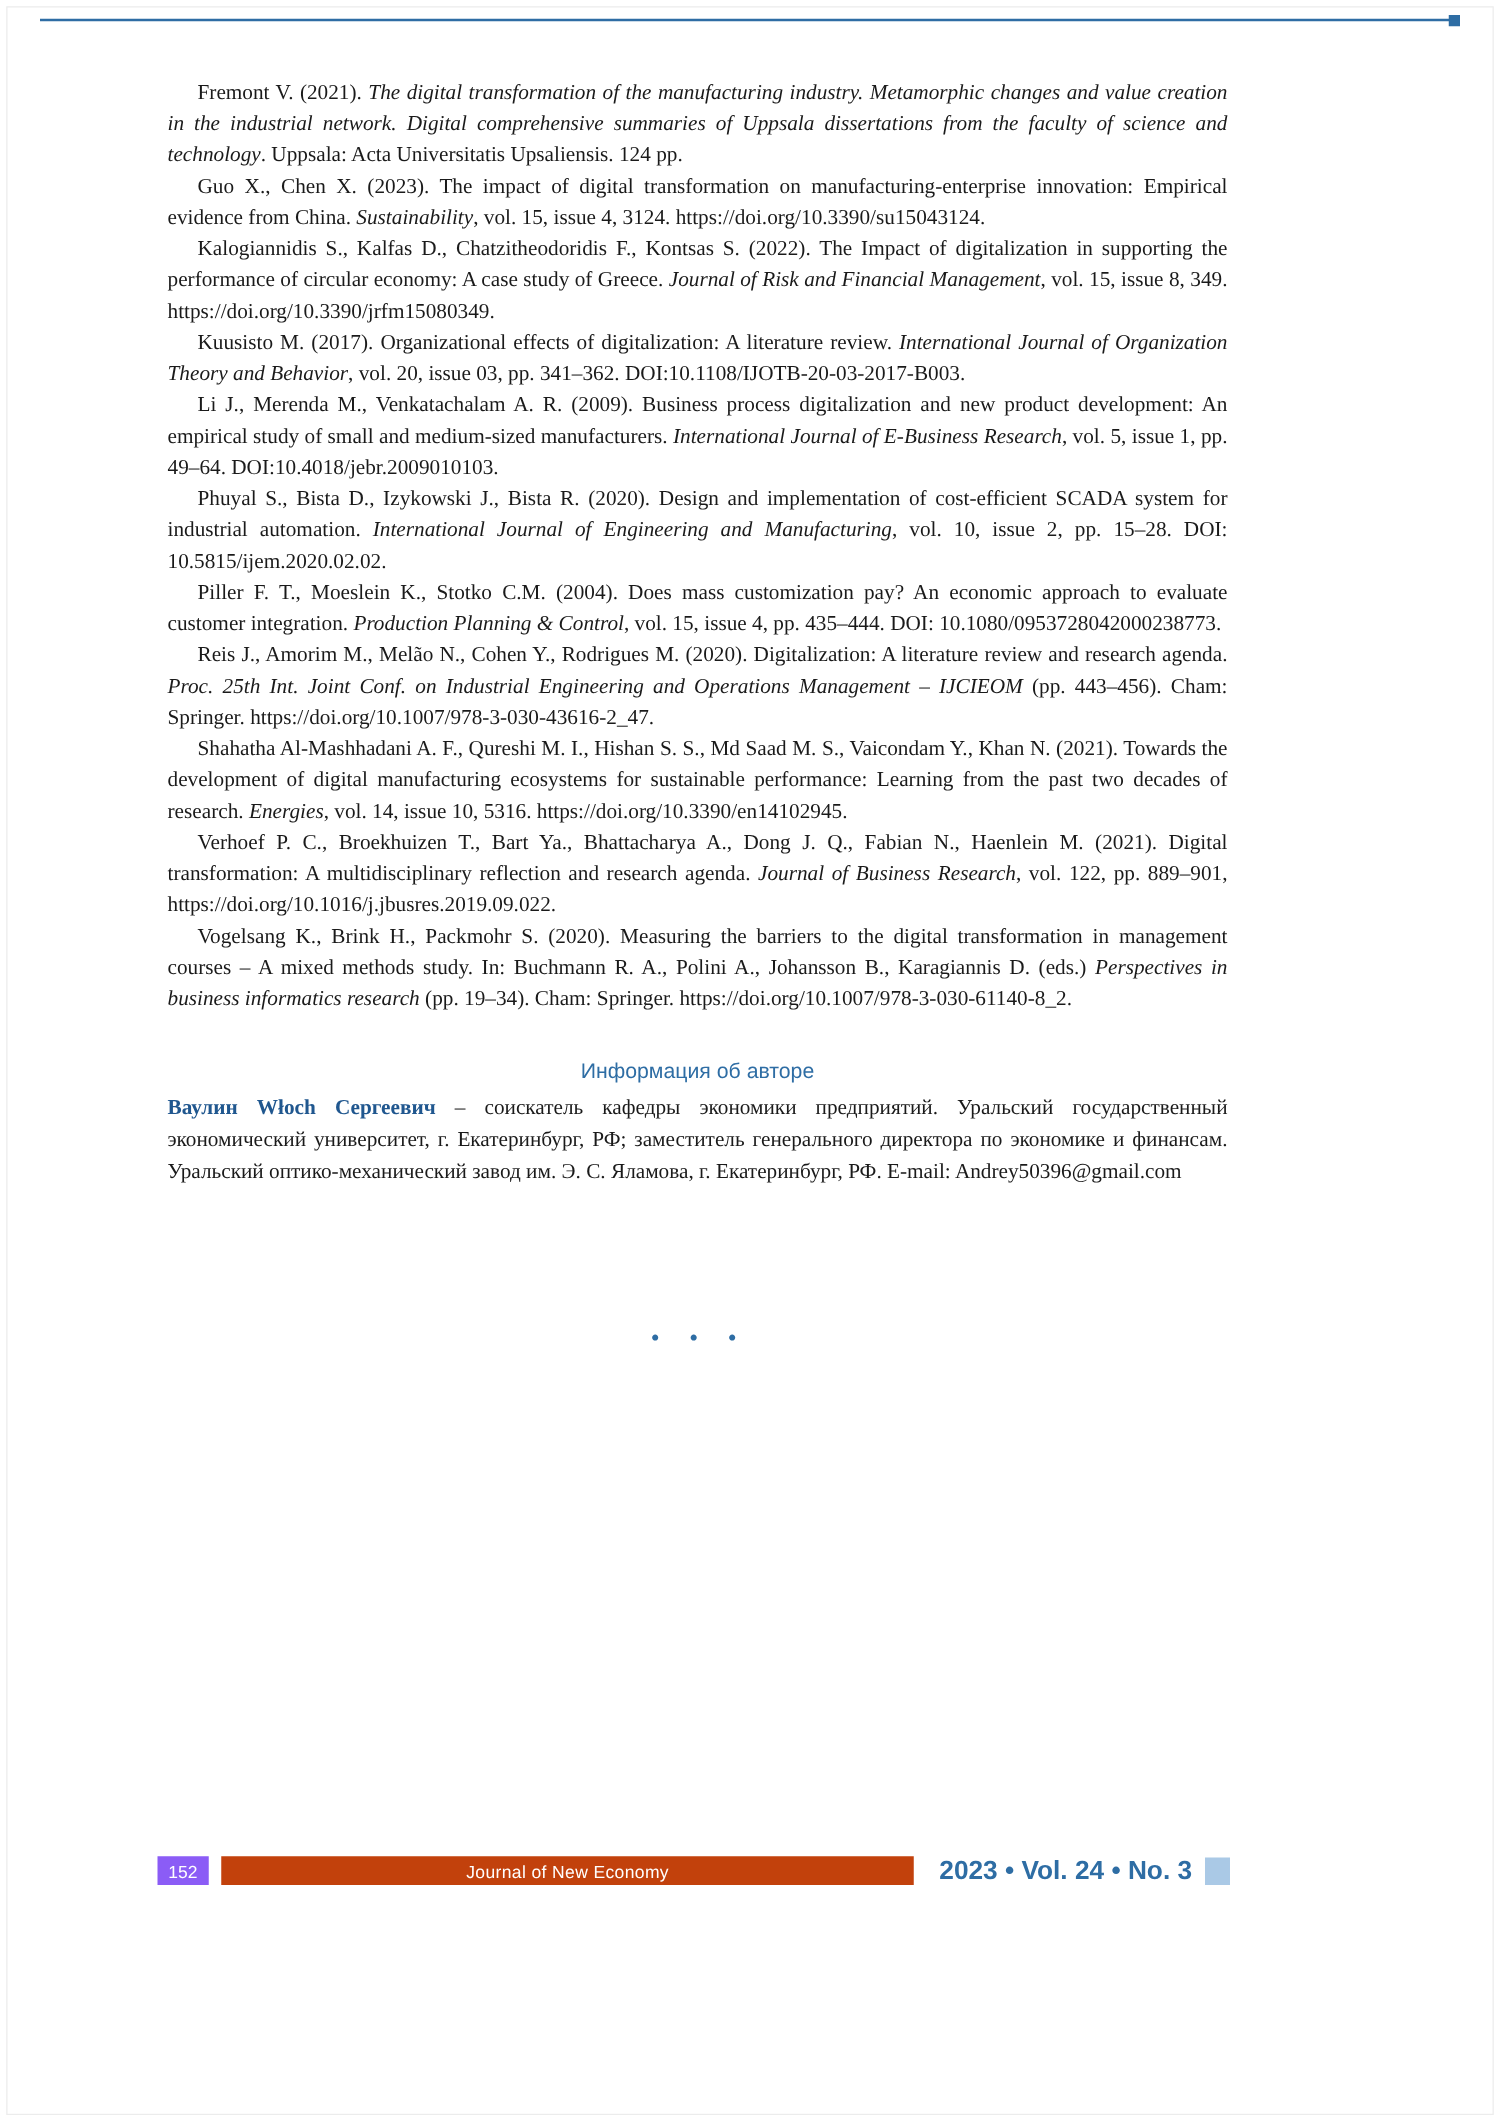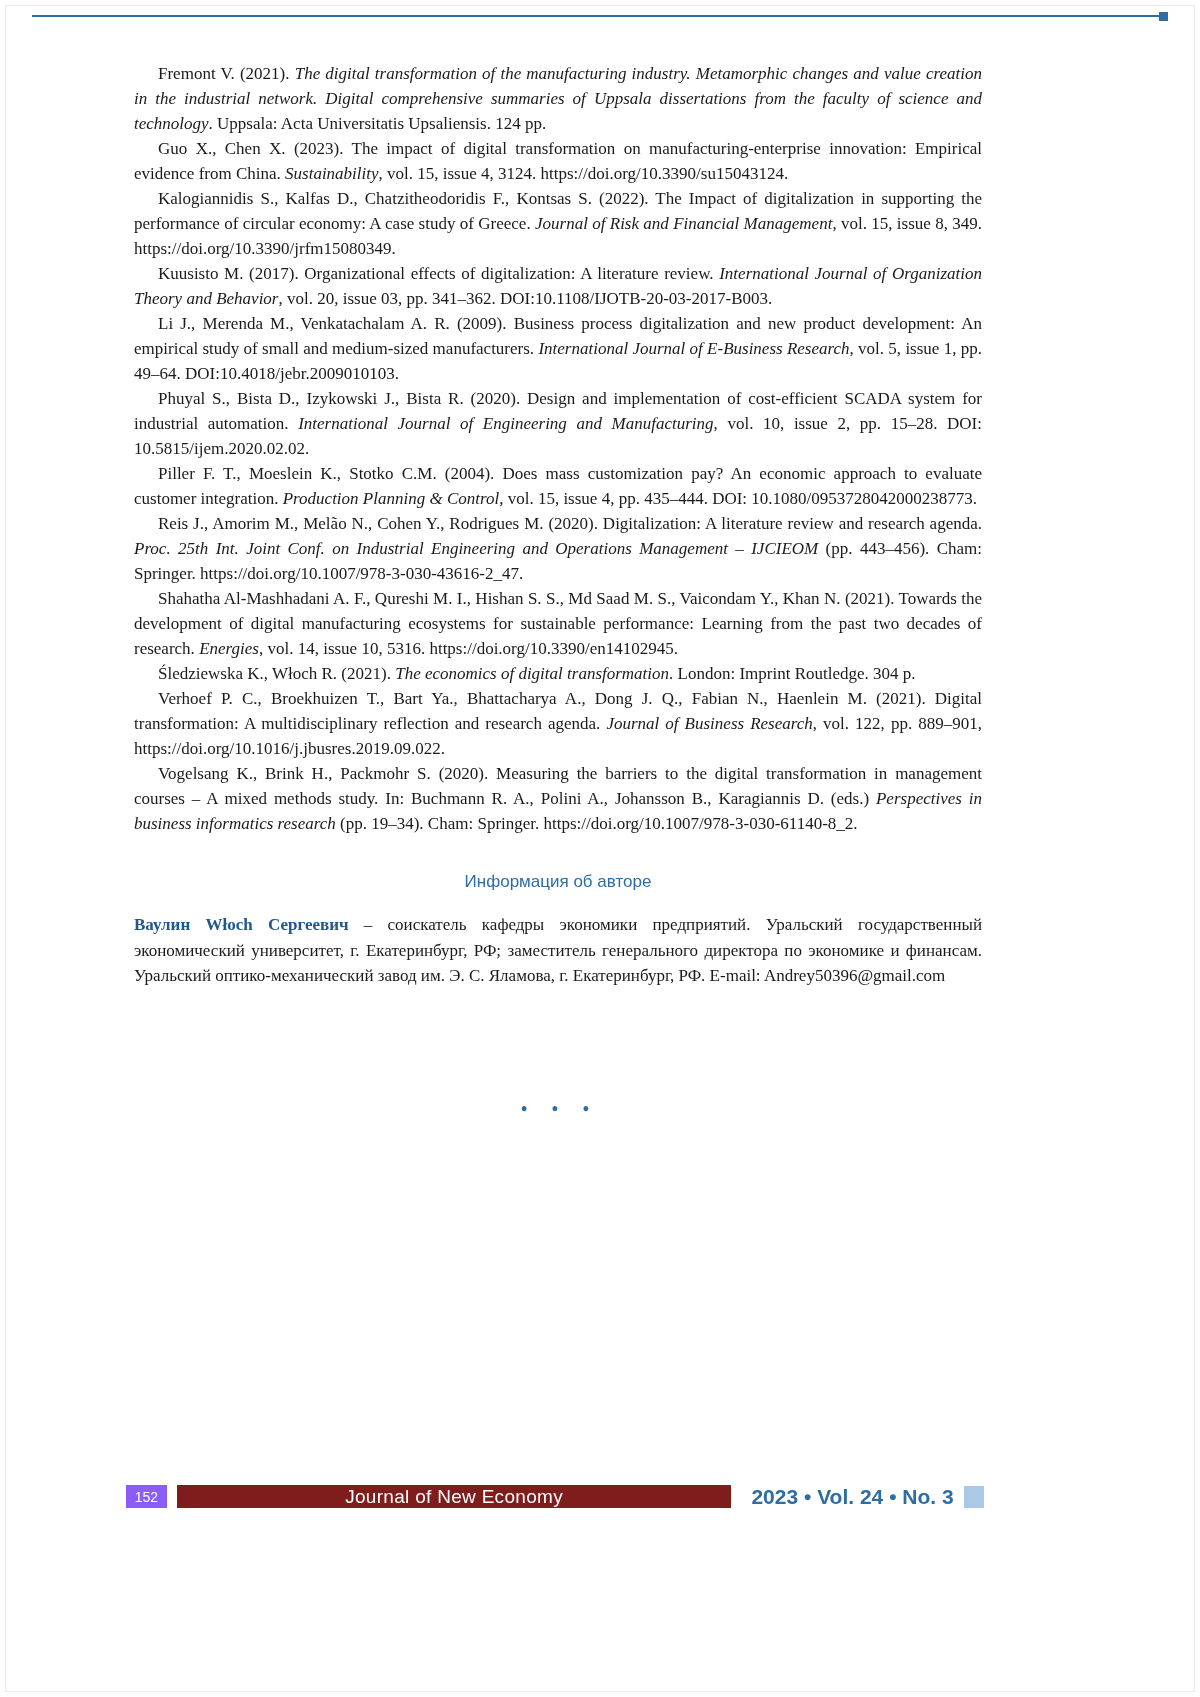--- a/index.html
+++ b/index.html
@@ -29,21 +29,21 @@
   .ref {
     margin:0; text-indent:24px; text-align:justify;
     font-size:17px; line-height:25px;
     overflow-wrap:break-word; word-break:break-word;
   }
   .italic { font-style:italic; }
   .bold-blue { font-weight:bold; color:#20578f; }
 
   
   .section-title {
-    margin:36px 0 20px 0; text-align:center; font-weight:400;
+    margin:36px 0 6px 0; text-align:center; font-weight:400;
     font-family:"Liberation Sans","DejaVu Sans",sans-serif;
     font-size:17px; color:#2e6da4;
   }
   .author {
     margin:0; text-align:justify; font-size:17px; line-height:25.5px;
     overflow-wrap:break-word;
   }
 
   
   .dots {
@@ -56,23 +56,23 @@
     position:absolute; left:120px; right:210px; top:1479px; height:23px;
     display:flex; align-items:stretch; gap:10px;
     font-family:"Liberation Sans","DejaVu Sans",sans-serif;
   }
   .page-num {
     width:44px; background:#8b5cf6; color:#ffffff;
     display:flex; align-items:center; justify-content:center;
     font-size:14px;
   }
   .journal-bar {
-    width:600px; background:#7f1d1d; color:#ffffff;
+    width:600px; background:#c2410c; color:#ffffff;
     display:flex; align-items:center; justify-content:center;
-    font-size:19px; letter-spacing:0.3px;
+    font-size:14px; letter-spacing:0.3px;
   }
   .footer-spacer { flex:1; }
   .issue {
     color:#2e6da4; font-size:21px; font-weight:600; white-space:nowrap;
     display:flex; align-items:center;
   }
   .footer-square { width:22px; height:22px; background:#aac9e6; align-self:center; }
 </style>
 </head>
 <body>
@@ -90,21 +90,20 @@
     <div id="refs">
         <p class="ref"><span>Fremont V. (2021). </span><span class="italic">The digital transformation of the manufacturing industry. Metamorphic changes and value creation in the industrial network. Digital comprehensive summaries of Uppsala dissertations from the faculty of science and technology</span><span>. Uppsala: Acta Universitatis Upsaliensis. 124 pp.</span></p>
         <p class="ref"><span>Guo X., Chen X. (2023). The impact of digital transformation on manufacturing-enterprise innovation: Empirical evidence from China. </span><span class="italic">Sustainability</span><span>, vol. 15, issue 4, 3124. https://doi.org/10.3390/su15043124.</span></p>
         <p class="ref"><span>Kalogiannidis S., Kalfas D., Chatzitheodoridis F., Kontsas S. (2022). The Impact of digitalization in supporting the performance of circular economy: A case study of Greece. </span><span class="italic">Journal of Risk and Financial Management</span><span>, vol. 15, issue 8, 349. https://doi.org/10.3390/jrfm15080349.</span></p>
         <p class="ref"><span>Kuusisto M. (2017). Organizational effects of digitalization: A literature review. </span><span class="italic">International Journal of Organization Theory and Behavior</span><span>, vol. 20, issue 03, pp. 341–362. DOI:10.1108/IJOTB-20-03-2017-B003.</span></p>
         <p class="ref"><span>Li J., Merenda M., Venkatachalam A. R. (2009). Business process digitalization and new product development: An empirical study of small and medium-sized manufacturers. </span><span class="italic">International Journal of E-Business Research</span><span>, vol. 5, issue 1, pp. 49–64. DOI:10.4018/jebr.2009010103.</span></p>
         <p class="ref"><span>Phuyal S., Bista D., Izykowski J., Bista R. (2020). Design and implementation of cost-efficient SCADA system for industrial automation. </span><span class="italic">International Journal of Engineering and Manufacturing</span><span>, vol. 10, issue 2, pp. 15–28. DOI: 10.5815/ijem.2020.02.02.</span></p>
         <p class="ref"><span>Piller F. T., Moeslein K., Stotko C.M. (2004). Does mass customization pay? An economic approach to evaluate customer integration. </span><span class="italic">Production Planning &amp; Control</span><span>, vol. 15, issue 4, pp. 435–444. DOI: 10.1080/0953728042000238773.</span></p>
         <p class="ref"><span>Reis J., Amorim M., Melão N., Cohen Y., Rodrigues M. (2020). Digitalization: A literature review and research agenda. </span><span class="italic">Proc. 25th Int. Joint Conf. on Industrial Engineering and Operations Management – IJCIEOM</span><span> (pp. 443–456). Cham: Springer. https://doi.org/10.1007/978-3-030-43616-2_47.</span></p>
         <p class="ref"><span>Shahatha Al-Mashhadani A. F., Qureshi M. I., Hishan S. S., Md Saad M. S., Vaicondam Y., Khan N. (2021). Towards the development of digital manufacturing ecosystems for sustainable performance: Learning from the past two decades of research. </span><span class="italic">Energies</span><span>, vol. 14, issue 10, 5316. https://doi.org/10.3390/en14102945.</span></p>
-        <p class="ref"><span>Śledziewska K., Włoch R. (2021). </span><span class="italic">The economics of digital transformation</span><span>. London: Imprint Routledge. 304 p.</span></p>
         <p class="ref"><span>Verhoef P. C., Broekhuizen T., Bart Ya., Bhattacharya A., Dong J. Q., Fabian N., Haenlein M. (2021). Digital transformation: A multidisciplinary reflection and research agenda. </span><span class="italic">Journal of Business Research</span><span>, vol. 122, pp. 889–901, https://doi.org/10.1016/j.jbusres.2019.09.022.</span></p>
         <p class="ref"><span>Vogelsang K., Brink H., Packmohr S. (2020). Measuring the barriers to the digital transformation in management courses – A mixed methods study. In: Buchmann R. A., Polini A., Johansson B., Karagiannis D. (eds.) </span><span class="italic">Perspectives in business informatics research</span><span> (pp. 19–34). Cham: Springer. https://doi.org/10.1007/978-3-030-61140-8_2.</span></p>
       </div>
 
     <h2 class="section-title">Информация об авторе</h2>
 
     <p class="author" id="author"><span class="bold-blue">Ваулин Włoch Сергеевич</span><span> – соискатель кафедры экономики предприятий. Уральский государственный экономический университет, г. Екатеринбург, РФ; заместитель генерального директора по экономике и финансам. Уральский оптико-механический завод им. Э. С. Яламова, г. Екатеринбург, РФ. E-mail: Andrey50396@gmail.com</span></p>
 
     <div class="dots">• • •</div>
 

